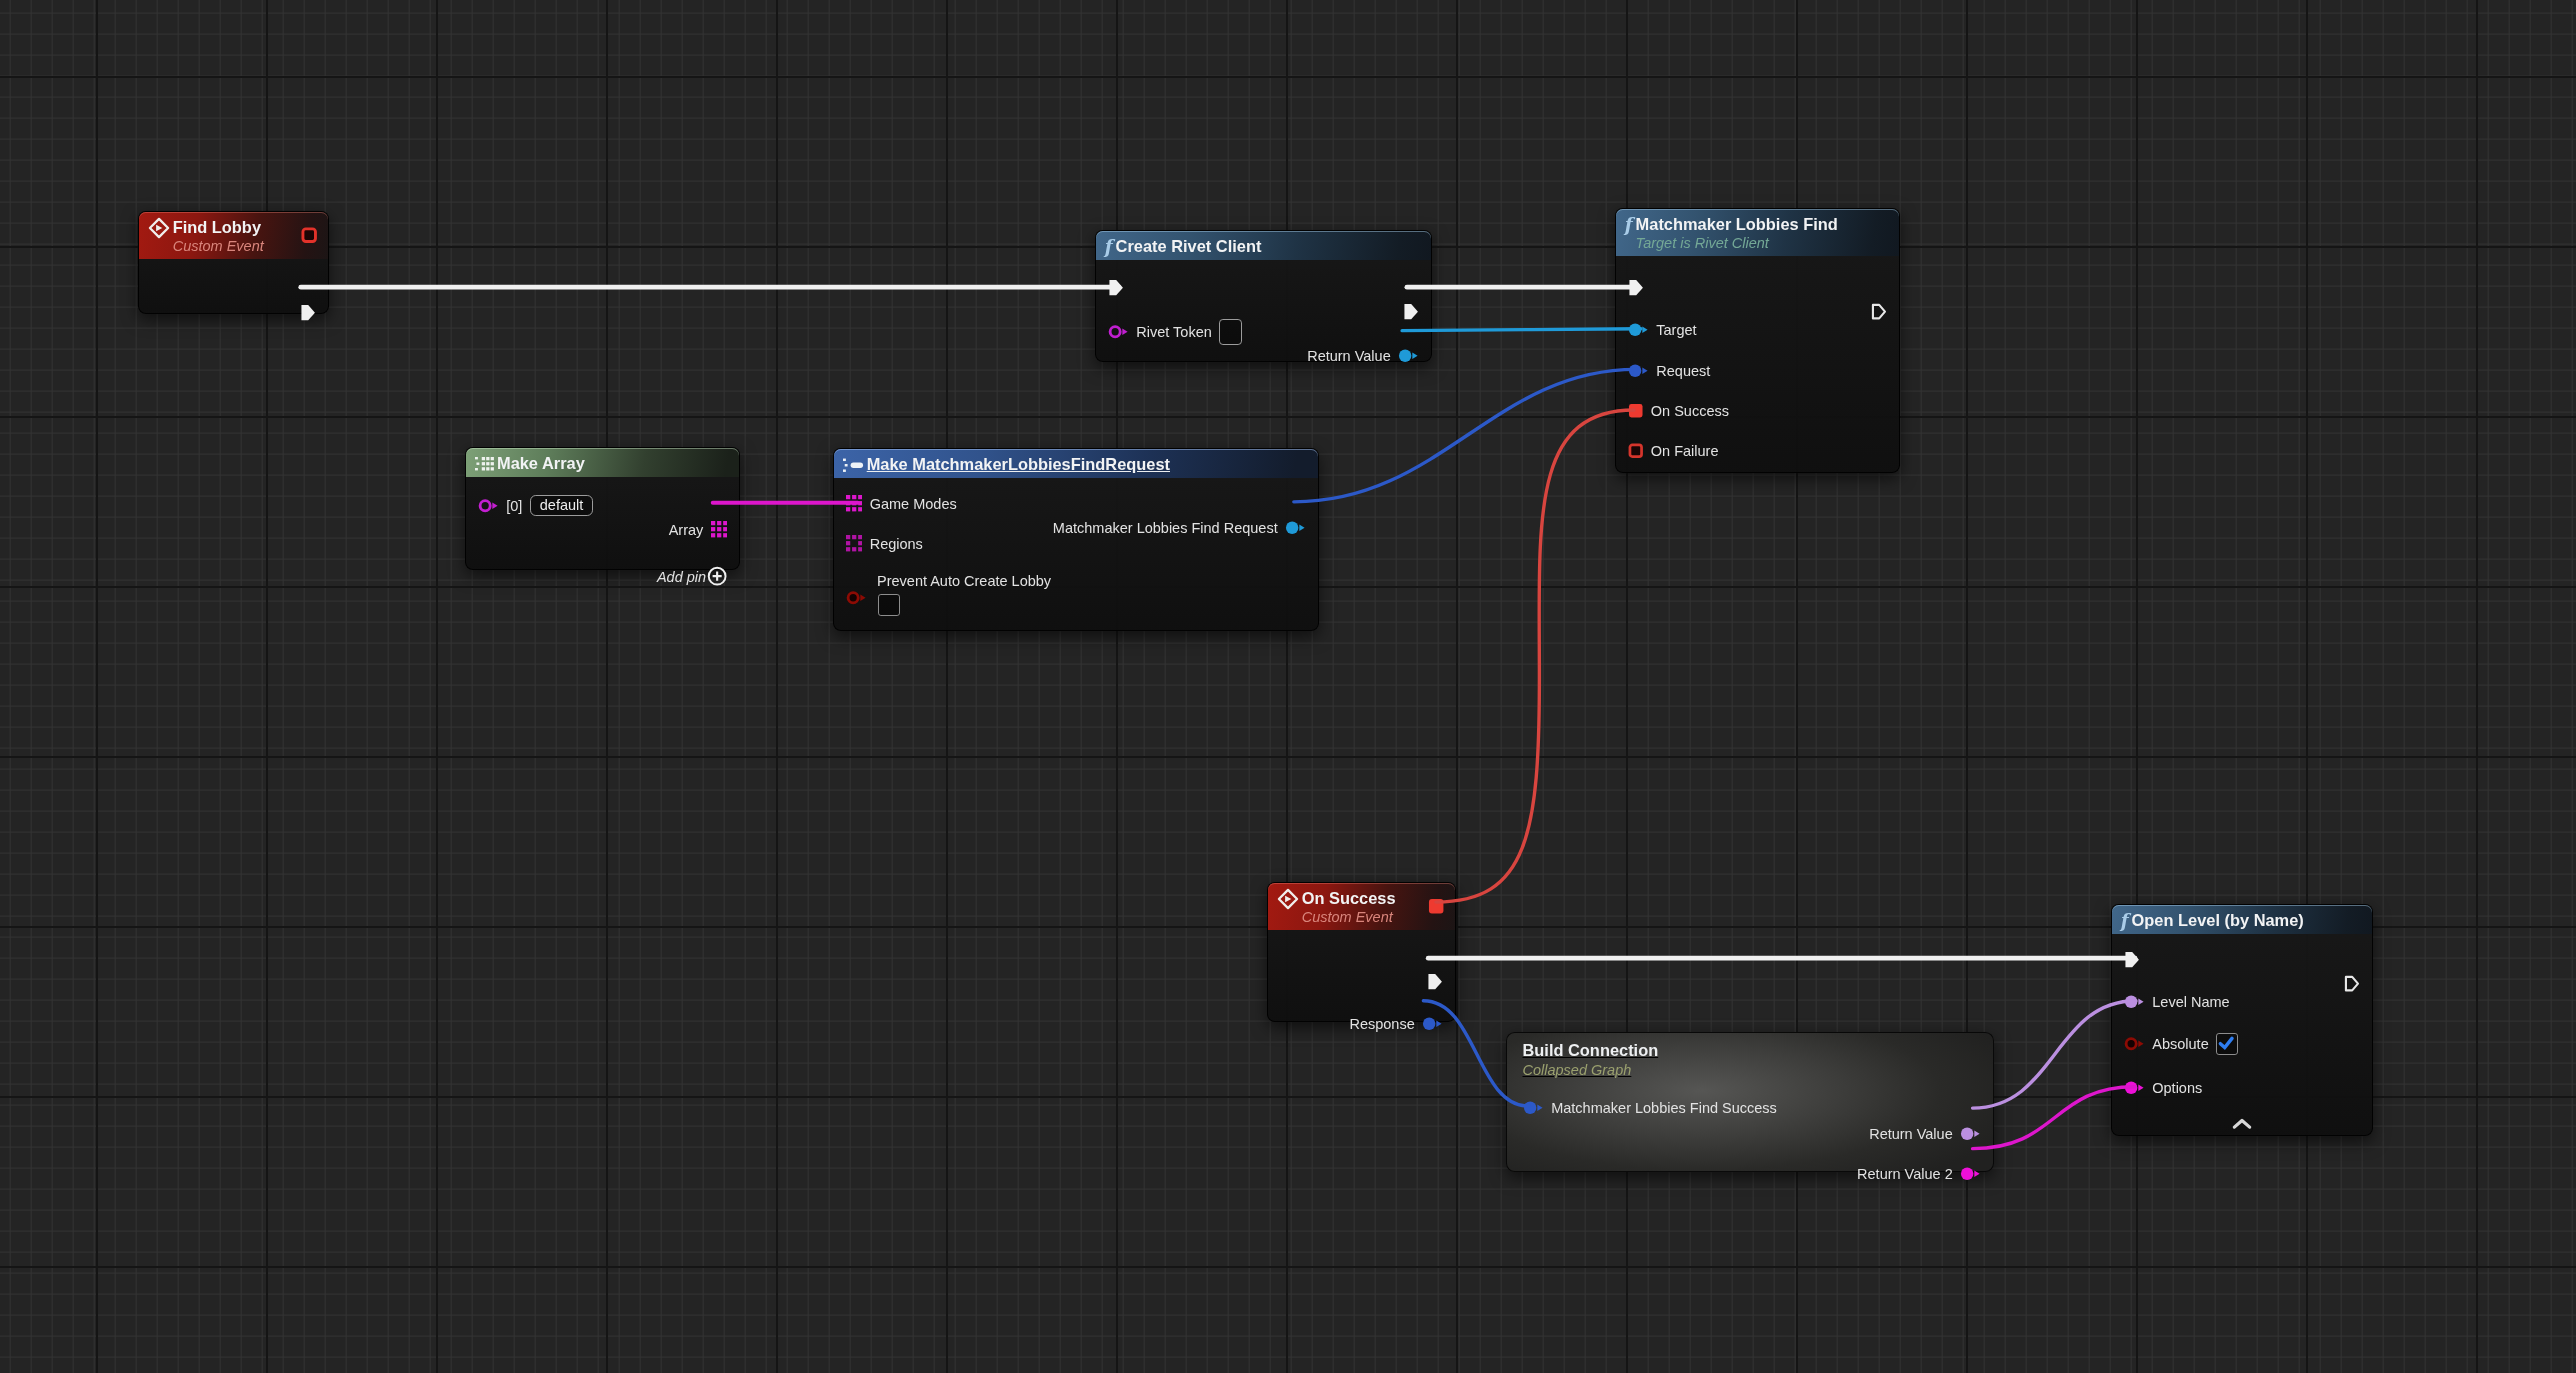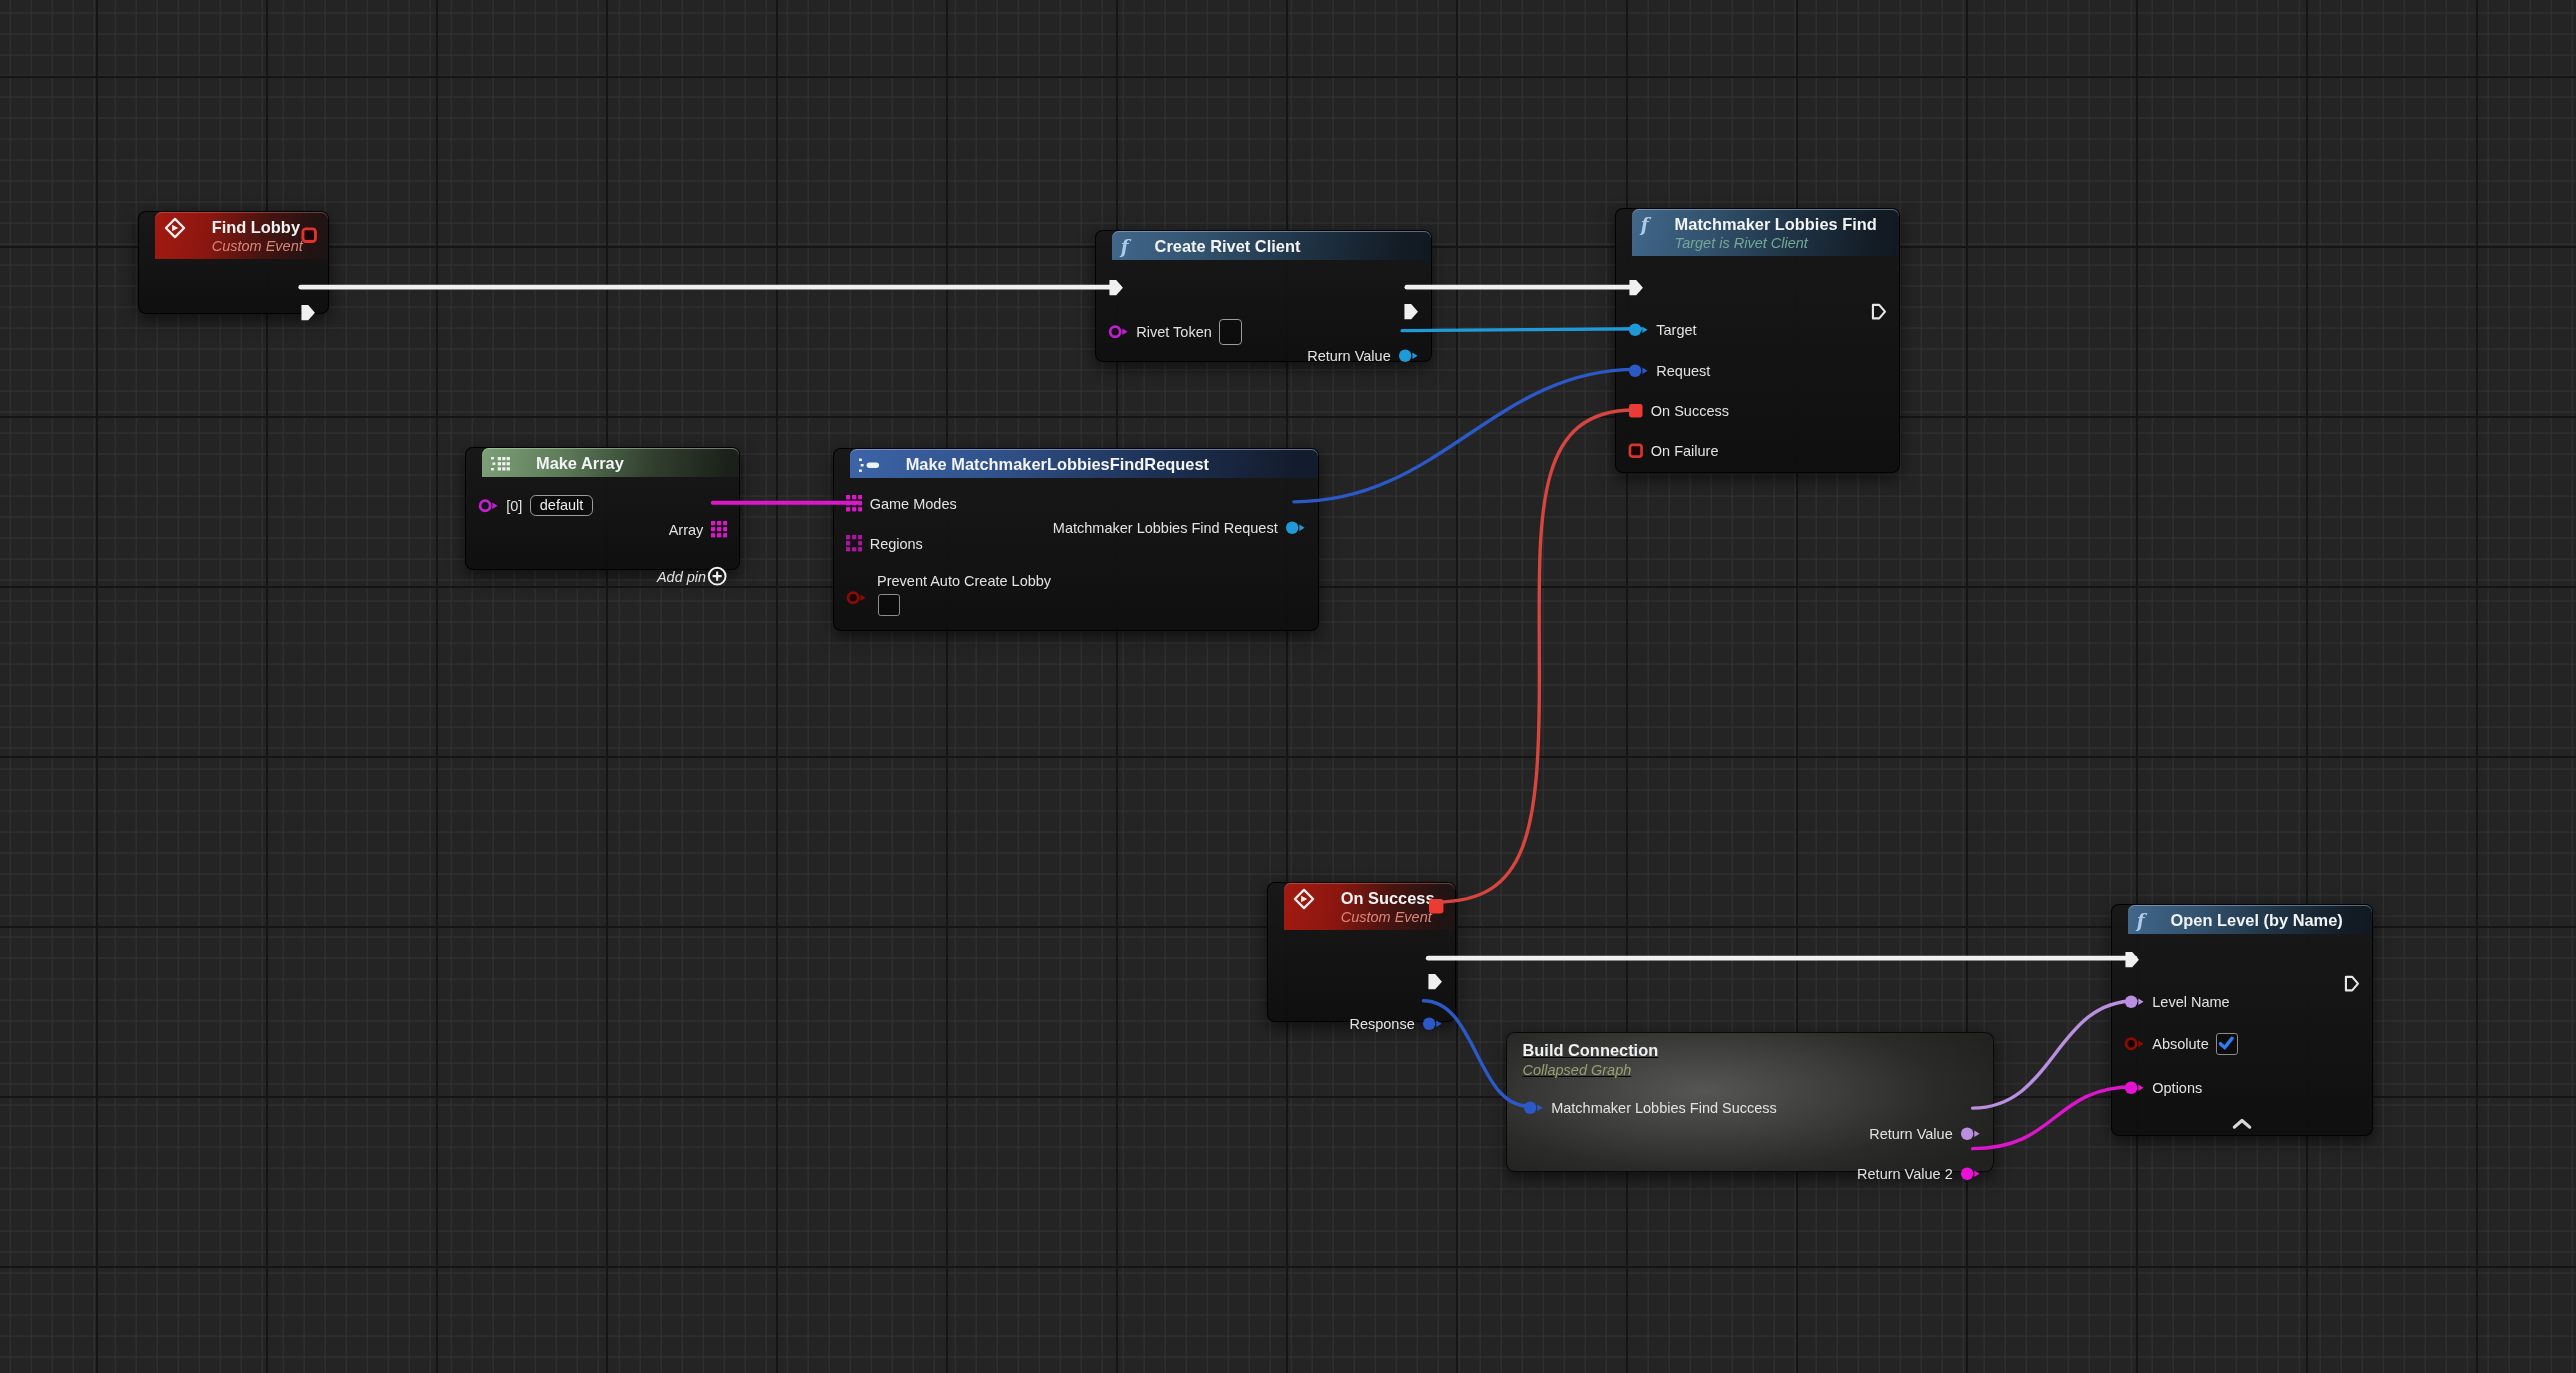--- a/index.html
+++ b/index.html
@@ -17,29 +17,29 @@
   }
   #wires{position:absolute;left:0;top:0;width:2576px;height:1373px;z-index:3;pointer-events:none;}
 
   .node{
     position:absolute;z-index:2;border-radius:7.7px;
     background:linear-gradient(180deg,rgba(24,24,24,.97),rgba(15,15,15,.97));
     border:1px solid rgba(0,0,0,.9);
     box-shadow:0 5.8px 15.5px rgba(0,0,0,.55);
   }
   .hdr{
-    display:flex;align-items:flex-start;gap:26px;padding:4.8px 11.6px 3.9px 8.7px;
-    border-radius:6.8px 6.8px 0 0;color:#eceef0;margin-left:16px;
+    display:flex;align-items:flex-start;gap:3px;padding:4.8px 11.6px 3.9px 8.7px;
+    border-radius:6.8px 6.8px 0 0;color:#eceef0;
   }
   .hdr-red{background:linear-gradient(100deg,#a31a11 0%,#8c1710 30%,#471410 62%,#241313 88%,#1c1515 100%);
     box-shadow:inset 0 1px 0 rgba(255,140,125,.35);}
   .hdr-blue{background:linear-gradient(100deg,#41678a 0%,#33536f 28%,#1f3345 60%,#131c25 90%,#111820 100%);
     box-shadow:inset 0 1px 0 rgba(170,210,240,.45);}
   .hdr-royal{background:linear-gradient(100deg,#3c64a8 0%,#31538c 30%,#1d3155 65%,#131c2c 95%);
-    box-shadow:inset 0 1px 0 rgba(170,200,250,.5);}
+    box-shadow:inset 0 1px 0 rgba(170,200,250,.5);text-decoration:underline;}
   .hdr-green{background:linear-gradient(100deg,#7da077 0%,#5e7d5a 30%,#32402f 65%,#1b211a 95%);
     box-shadow:inset 0 1px 0 rgba(205,230,200,.45);}
   .titles{display:flex;flex-direction:column;line-height:1.25;}
   .title{font-size:16.4px;font-weight:bold;color:#f2f3f4;white-space:nowrap;}
   .subtitle{font-size:14.5px;font-style:italic;white-space:nowrap;}
   .sub-red{color:#d9857c;} .sub-teal{color:#74a896;}
   .fico{font-family:"DejaVu Serif",serif;font-style:italic;font-weight:bold;
     font-size:18.4px;color:#a9cce8;line-height:1;margin-top:1.9px;}
 
   .pin{position:absolute;display:flex;align-items:center;gap:7.7px;height:21px;z-index:4;}

